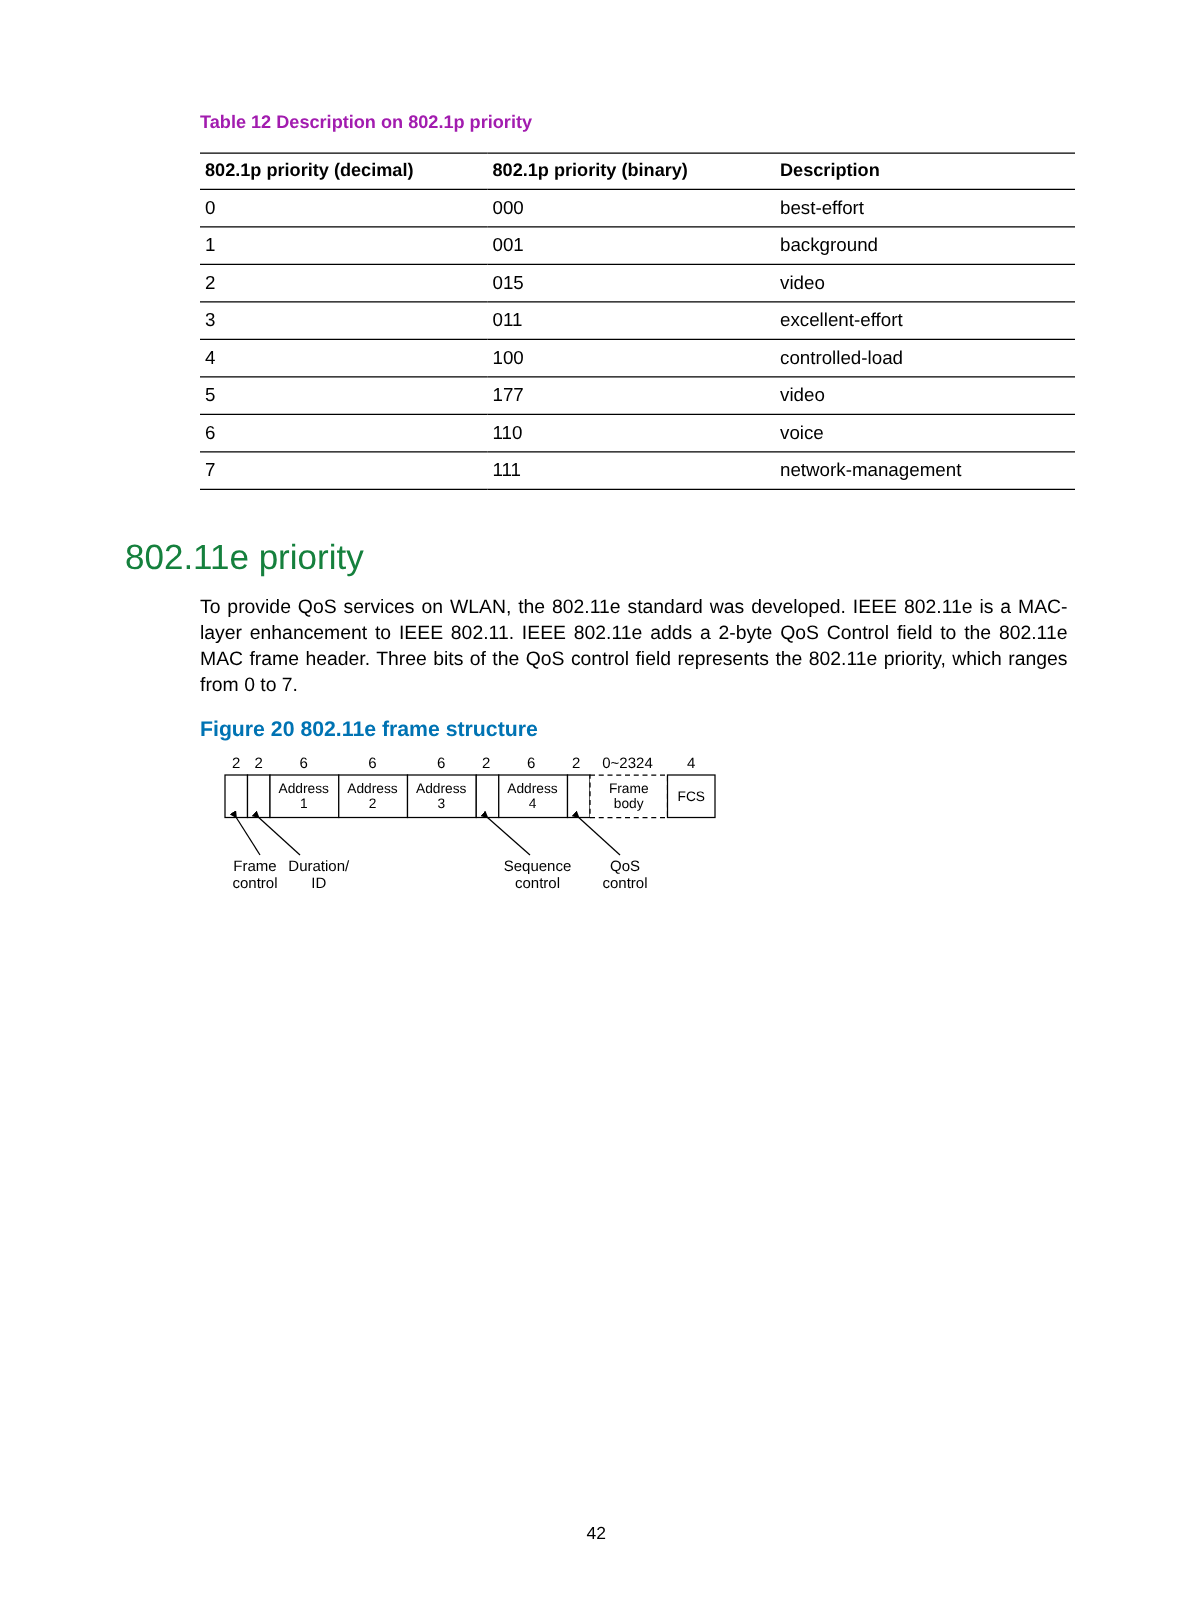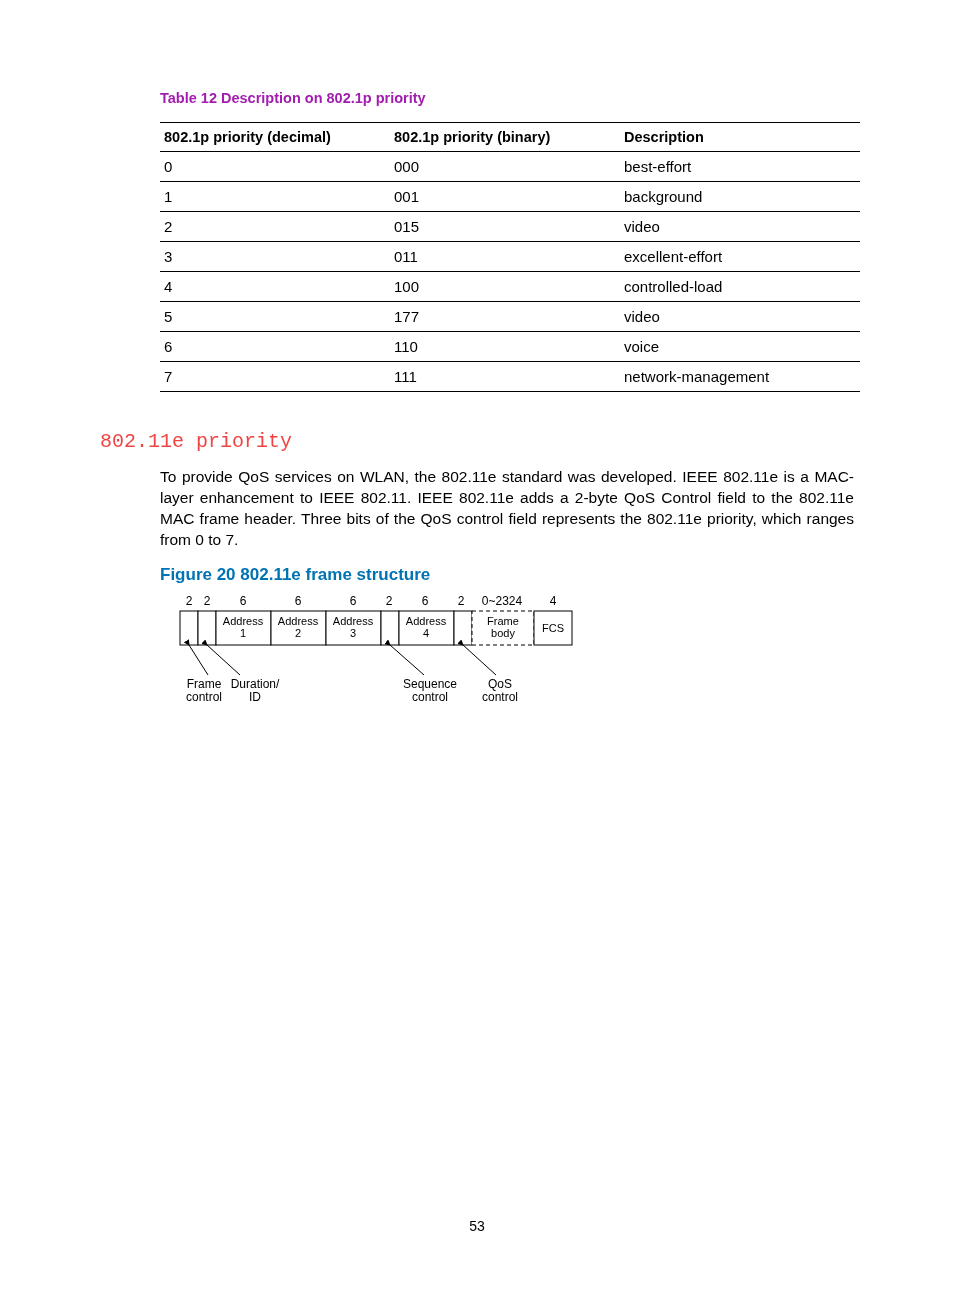--- a/index.html
+++ b/index.html
@@ -38,26 +38,26 @@
     .data-table td {
       padding: 6px 4px;
       border-bottom: 1px solid #000;
       font-family: "Trebuchet MS", Arial, sans-serif;
       font-size: 15px;
     }
     .data-table tr:last-child td {
       border-bottom: 1.5px solid #000;
     }
     .section-heading {
-      color: #ef4444;
-      font-size: 20px;
+      color: #15803d;
+      font-size: 28px;
       font-weight: normal;
       margin-top: 38px;
       margin-bottom: 14px;
-      font-family: Liberation Mono, monospace;
+      font-family: Liberation Sans, sans-serif;
     }
     .body-text {
       margin-left: 60px;
       font-size: 15.5px;
       line-height: 1.35;
       text-align: justify;
       font-family: "Trebuchet MS", Arial, sans-serif;
     }
     .figure-caption {
       color: #0073b3;
@@ -206,13 +206,13 @@
       <text x="95" y="95">Duration/</text>
       <text x="95" y="108">ID</text>
       <text x="270" y="95">Sequence</text>
       <text x="270" y="108">control</text>
       <text x="340" y="95">QoS</text>
       <text x="340" y="108">control</text>
     </g>
   </svg>
 </div>
 
-<div class="page-number">53</div>
+<div class="page-number">42</div>
 
 </body></html>

